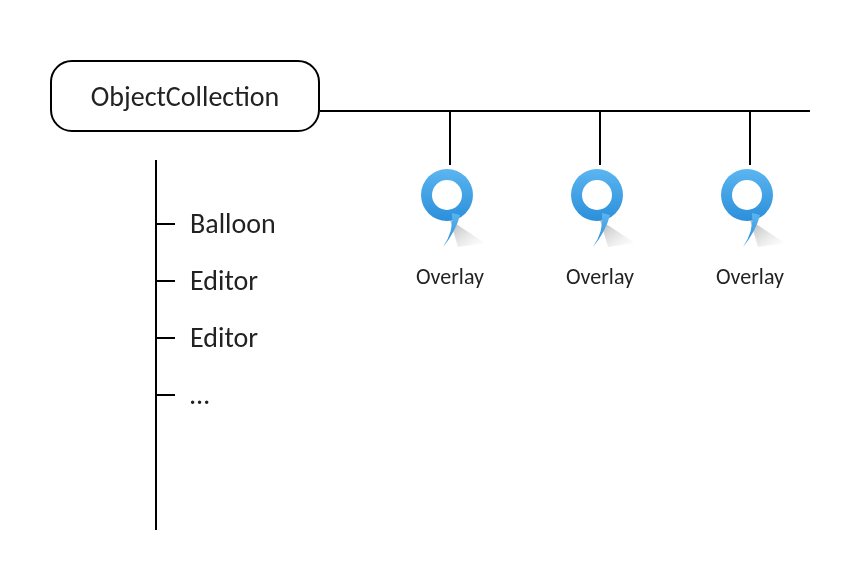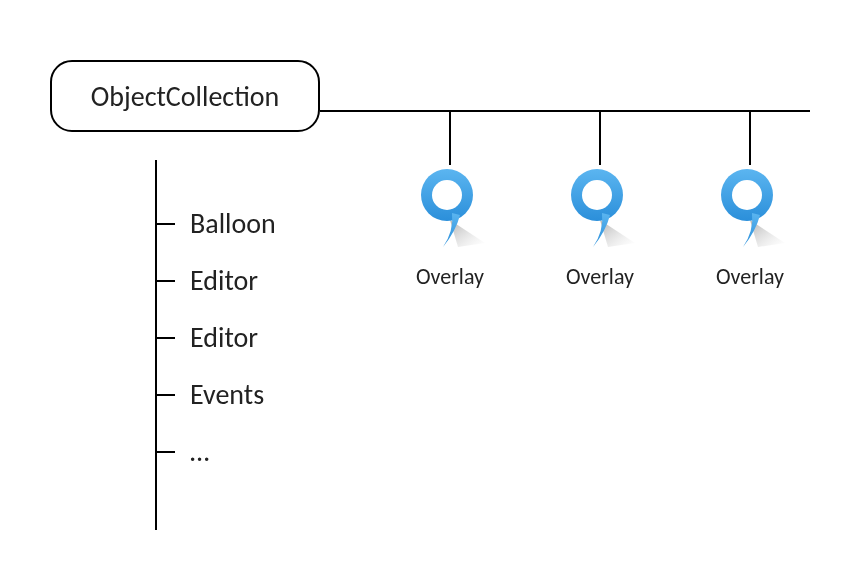--- a/index.html
+++ b/index.html
@@ -107,24 +107,20 @@
   <div class="child-item">
     <div class="child-tick"></div>
     <span class="child-label">Editor</span>
   </div>
   <div class="child-item">
     <div class="child-tick"></div>
     <span class="child-label">Editor</span>
   </div>
   <div class="child-item">
     <div class="child-tick"></div>
-    <span class="child-label">Events</span>
-  </div>
-  <div class="child-item">
-    <div class="child-tick"></div>
     <span class="child-label">…</span>
   </div>
 </div>
 
 <div class="h-line-right"></div>
 
 <div class="overlays">
   <div class="overlay-item">
     <div class="overlay-vline"></div>
     <div class="overlay-icon">

